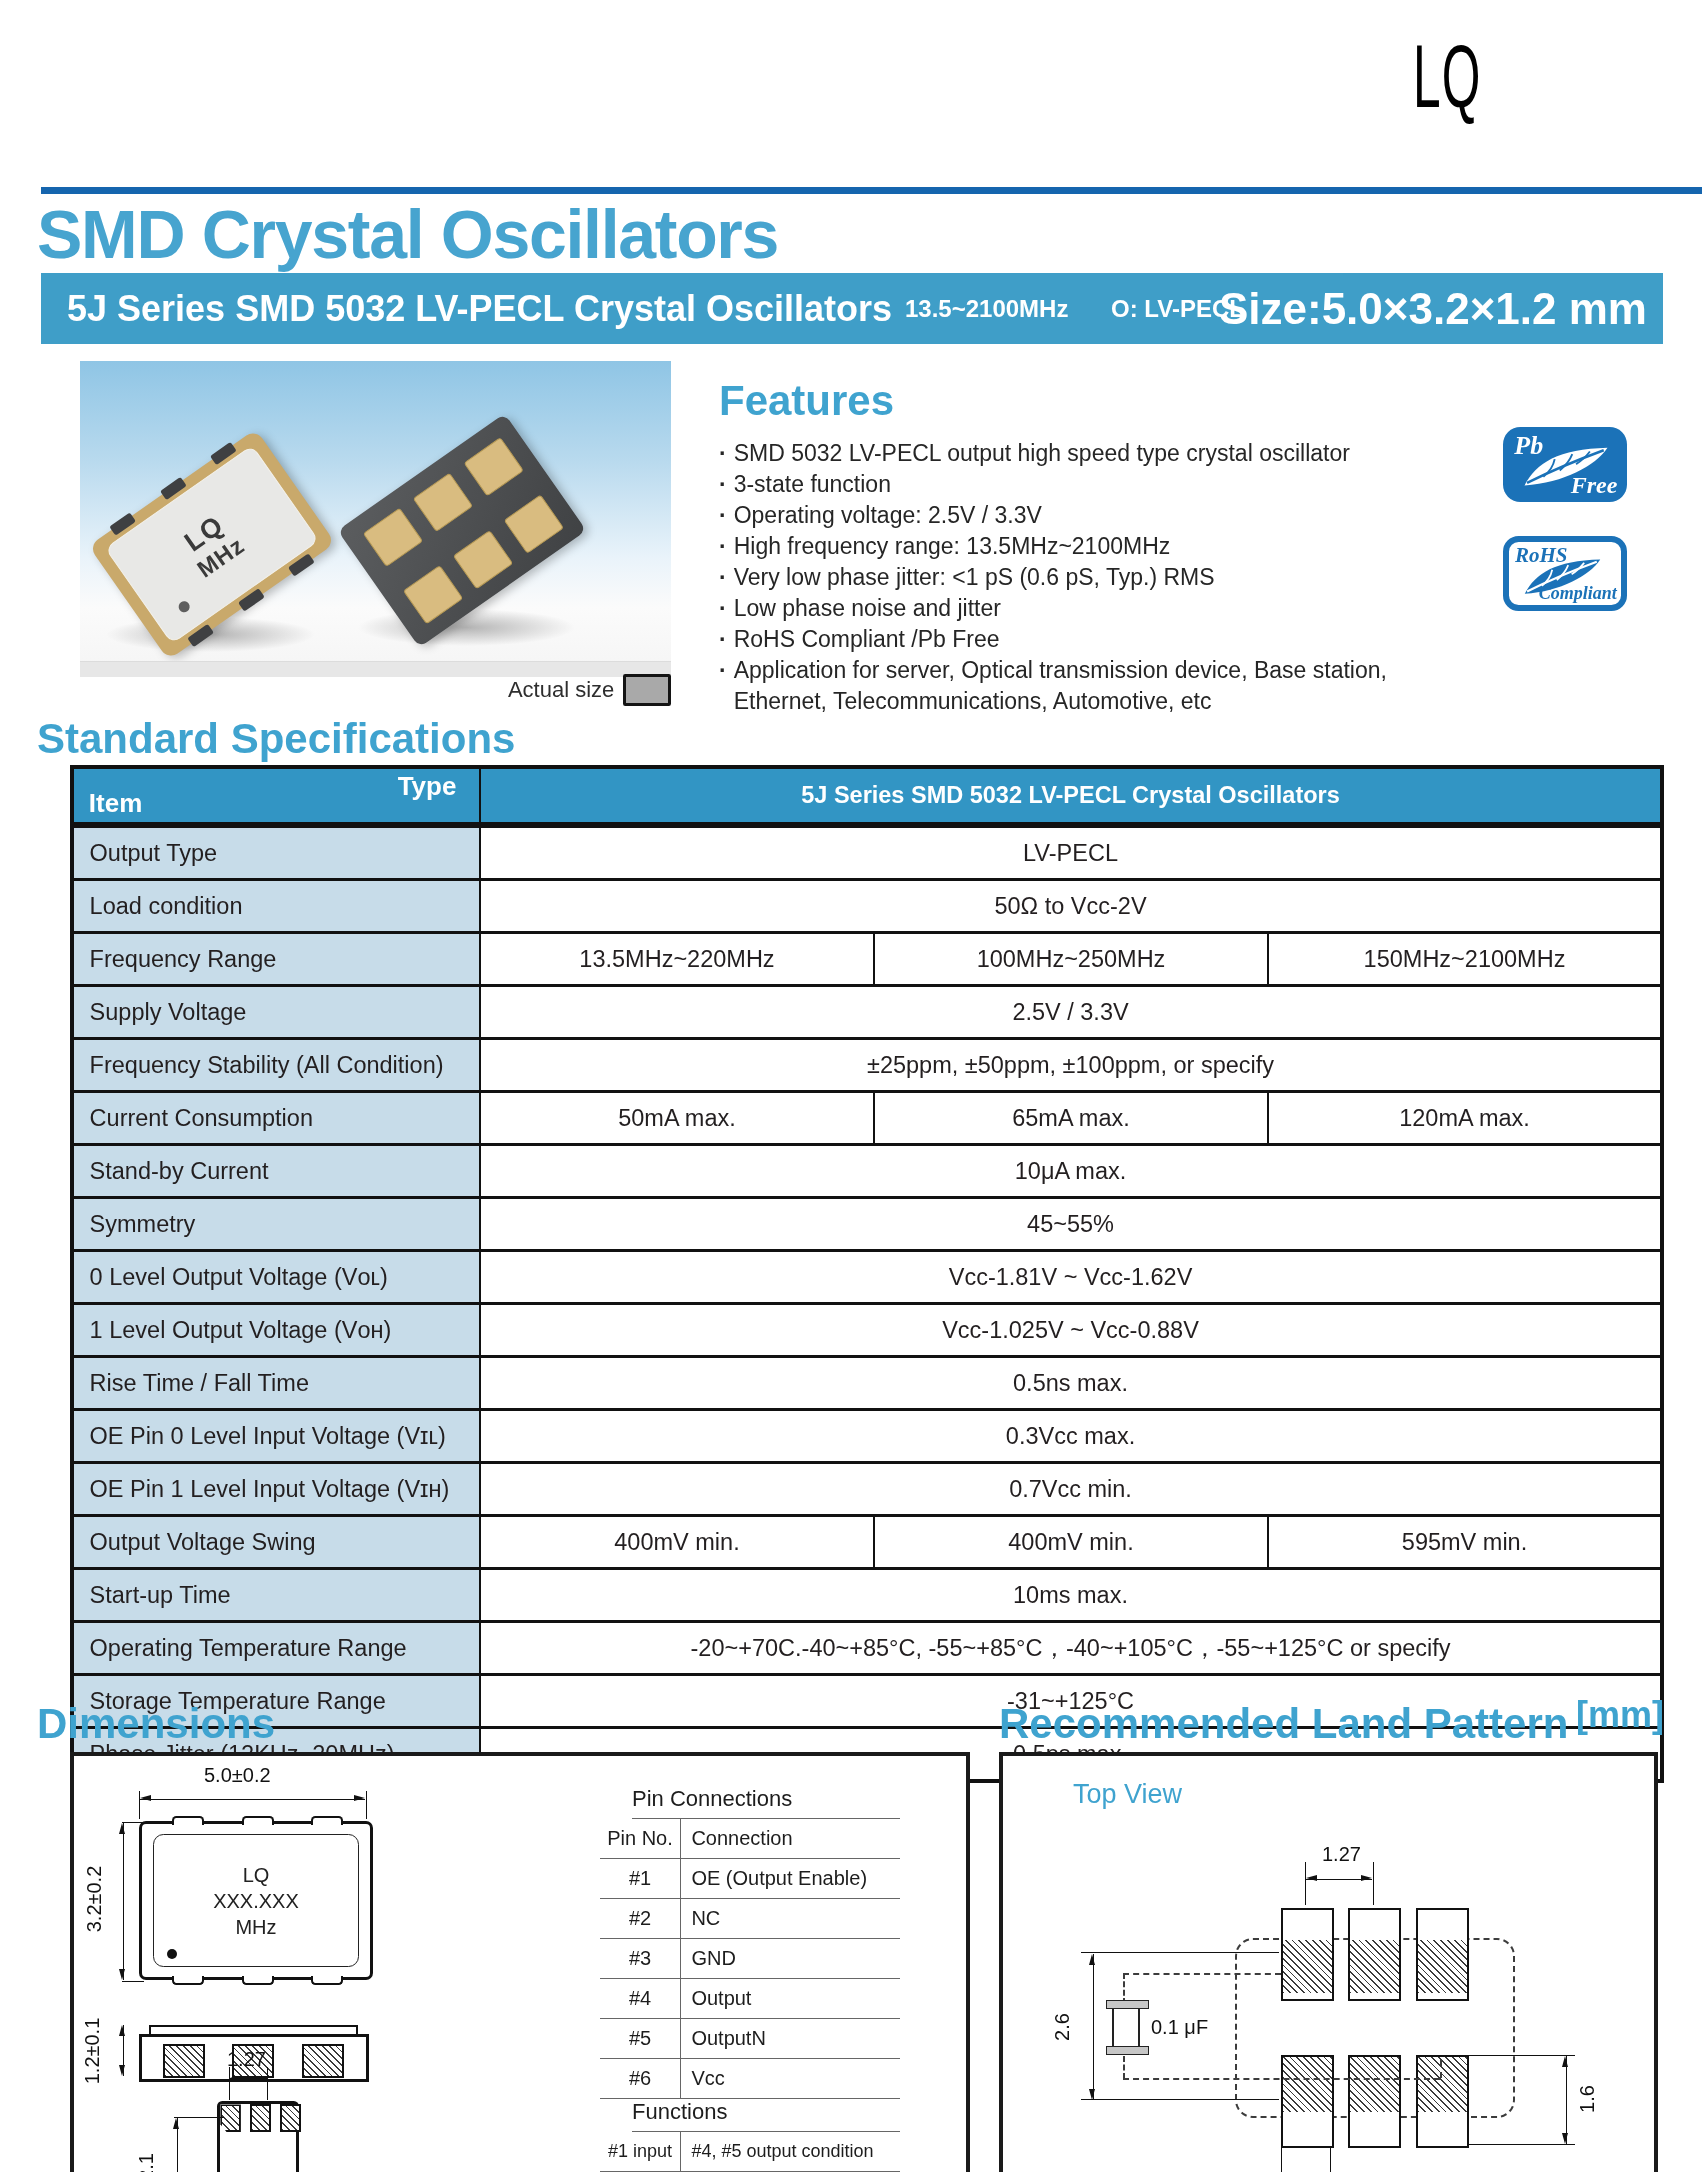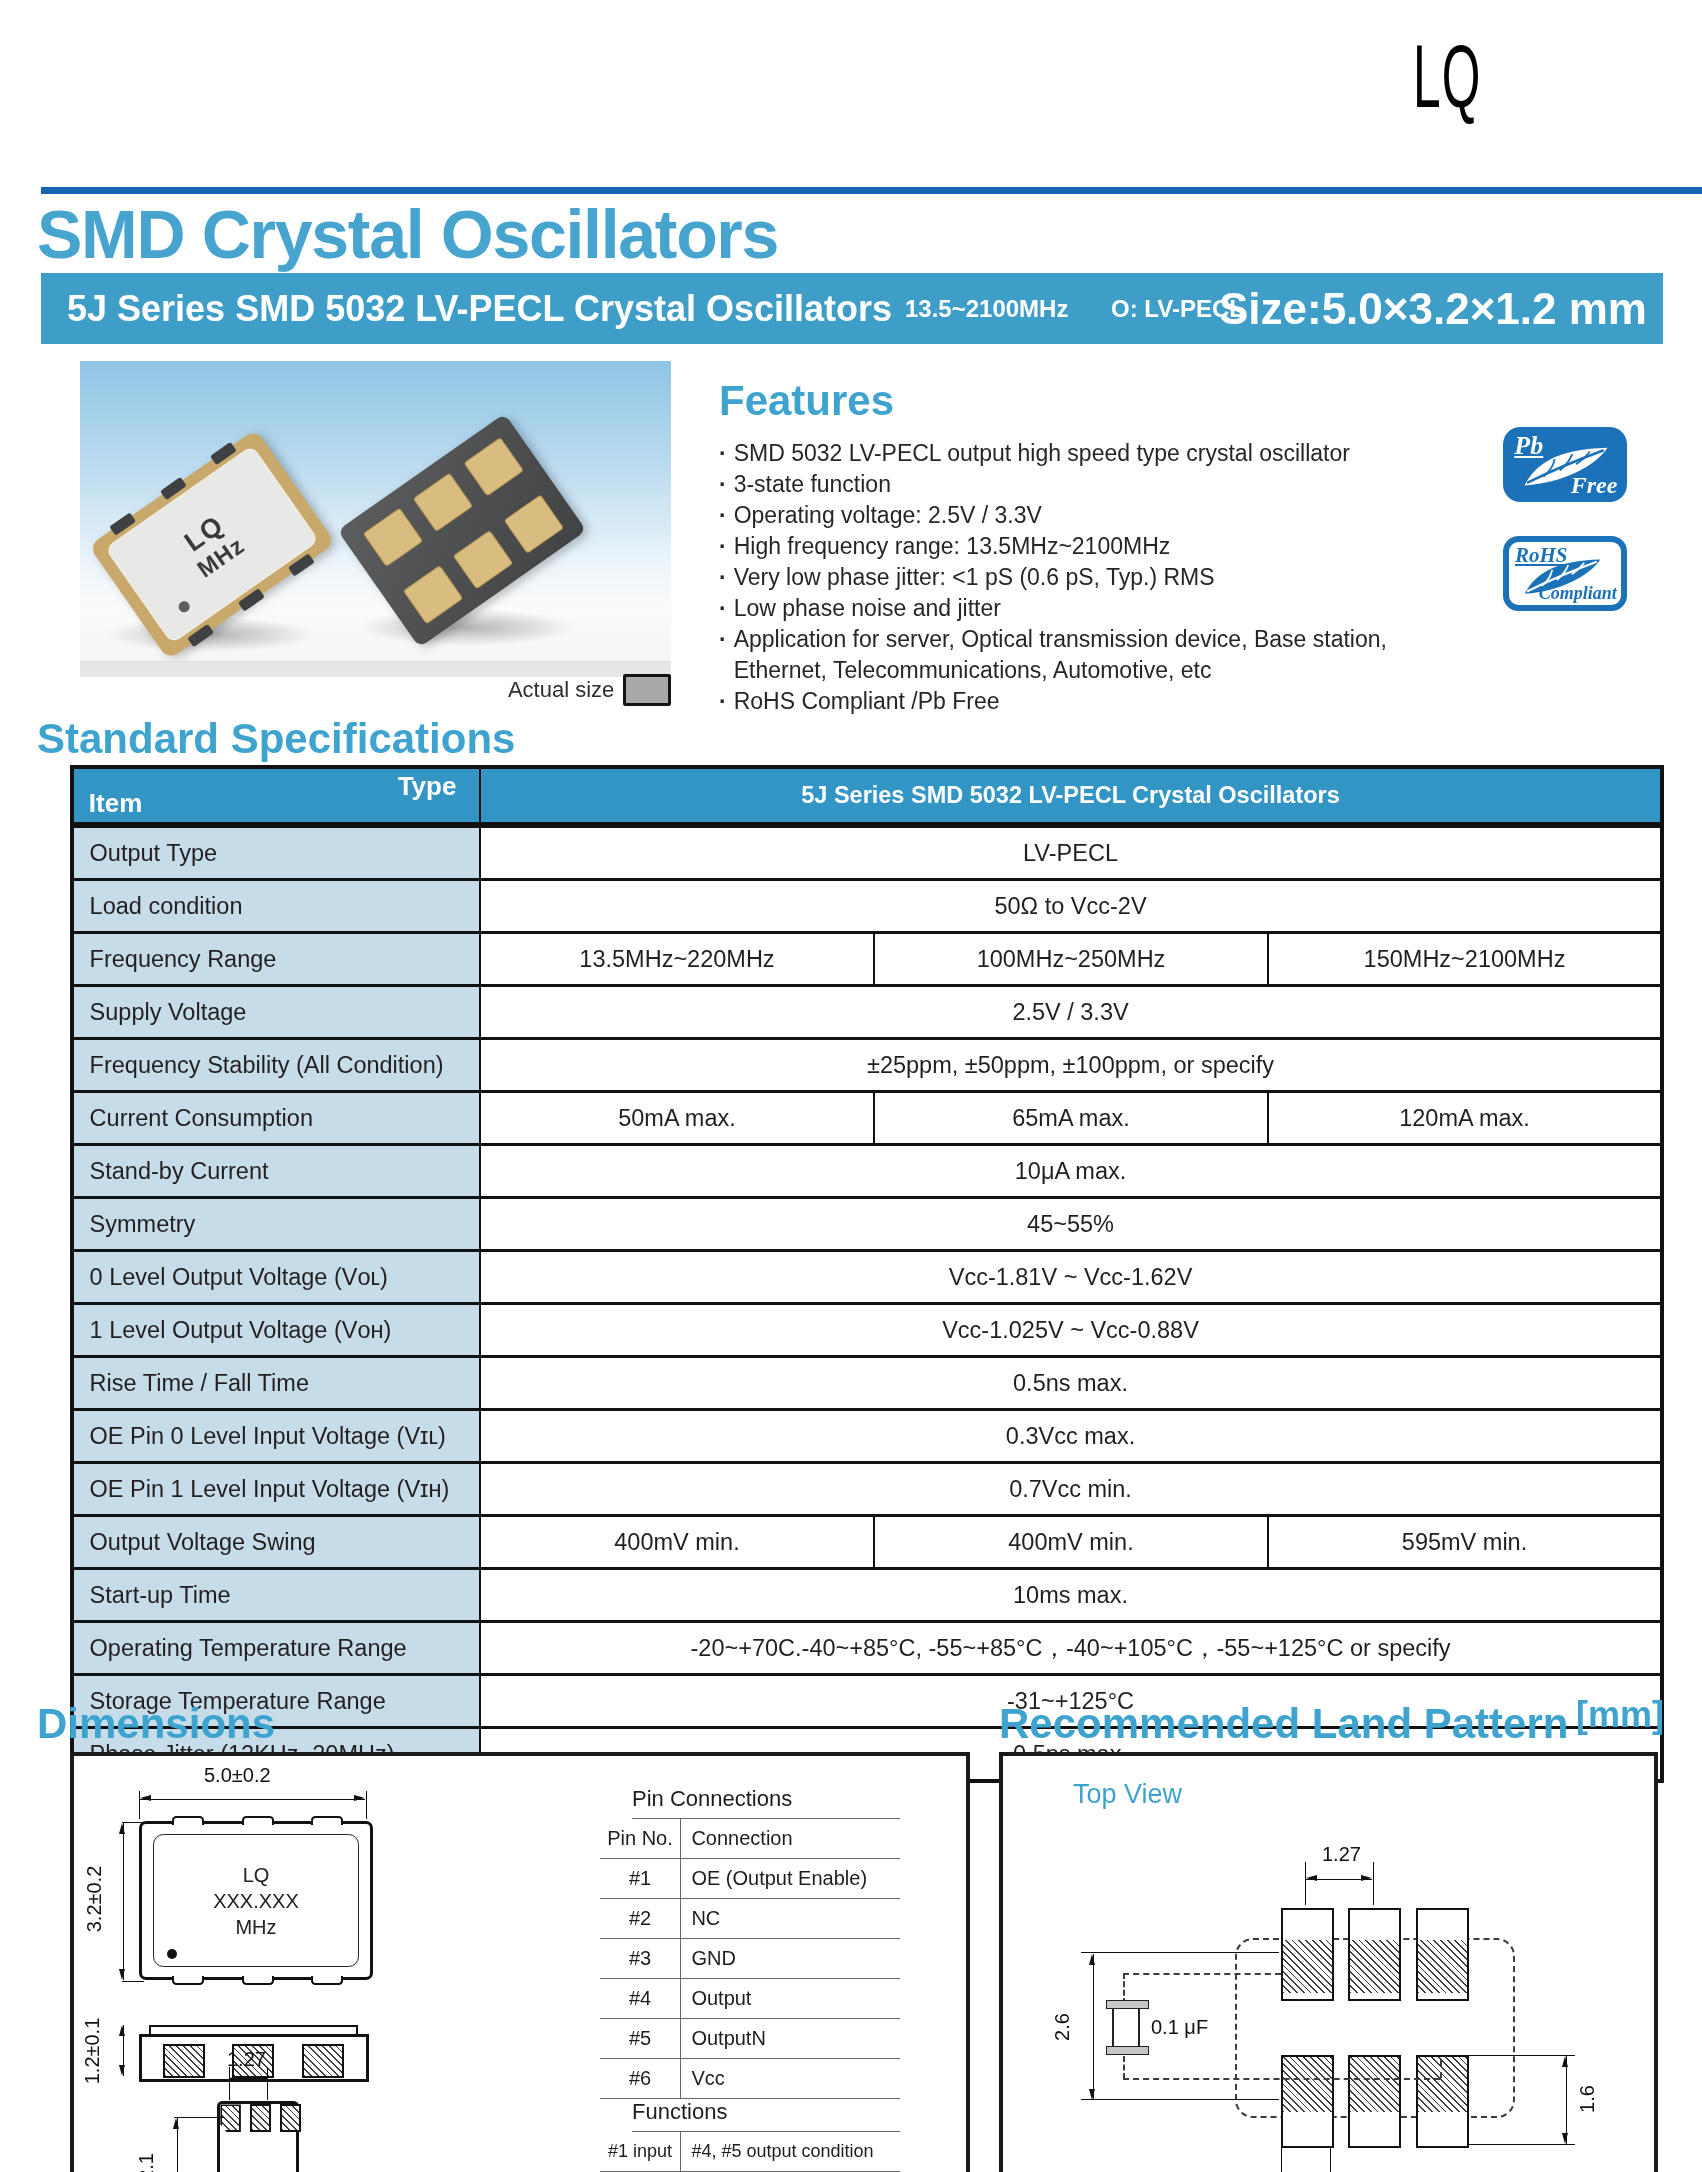--- a/index.html
+++ b/index.html
@@ -46,21 +46,21 @@
   .features-h{left:719px;top:377px;font-size:42px;font-weight:700;color:#3FA3CF;}
   .features{left:719px;top:438px;width:765px;}
   .features .fi{display:flex;font-size:23px;line-height:31px;color:#262626;}
   .features .fi::before{content:"·";font-weight:700;margin-right:7px;}
 
   
   .badge{width:124px;height:75px;border-radius:17.4px;}
   .badge-pb{left:1503px;top:427px;background:#1B72B8;color:#fff;}
   .badge-rohs{left:1503px;top:536px;background:#fff;border:6px solid #1B72B8;color:#1B72B8;
               width:112px;height:63px;border-radius:15.6px;}
-  .badge .tl{position:absolute;left:11.3px;top:3.5px;font-family:"Liberation Serif",serif;font-style:italic;font-weight:700;font-size:26px;text-decoration:underline;}
+  .badge .tl{position:absolute;left:11.3px;top:3.5px;font-family:"Liberation Serif",serif;font-style:italic;font-weight:700;font-size:26px;}
   .badge .br{position:absolute;right:9.6px;bottom:3.5px;font-family:"Liberation Serif",serif;font-style:italic;font-weight:700;font-size:24px;}
   .badge-rohs .tl{left:6px;top:0.9px;font-size:21px;}
   .badge-rohs .br{right:4.3px;bottom:0.9px;font-size:18px;}
   .leaf{position:absolute;left:18px;top:17.4px;width:90px;height:44px;}
   .badge-rohs .leaf{left:11.3px;top:14px;width:85px;height:40px;}
 
   
   .specs-h{left:37px;top:715px;font-size:42px;font-weight:700;color:#3FA3CF;}
   table.spec{position:absolute;left:70px;top:765px;width:1589px;border-collapse:collapse;table-layout:fixed;
              border:4.3px solid #111;}
@@ -192,24 +192,24 @@
     <div class="fi">
         <span>High frequency range: 13.5MHz~2100MHz</span>
       </div>
     <div class="fi">
         <span>Very low phase jitter: &lt;1 pS (0.6 pS, Typ.) RMS</span>
       </div>
     <div class="fi">
         <span>Low phase noise and jitter</span>
       </div>
     <div class="fi">
+        <span>RoHS Compliant /Pb Free</span>
+      </div>
+    <div class="fi">
         <span>Application for server, Optical transmission device, Base station, Ethernet, Telecommunications, Automotive, etc</span>
-      </div>
-    <div class="fi">
-        <span>RoHS Compliant /Pb Free</span>
       </div>
   </div>
 
   <div class="abs badge badge-pb">
     <span class="tl">Pb</span>
     <svg class="leaf" viewBox="0 0 140 70">
       <path d="M4 66 C 22 30 58 8 136 6 C 118 34 66 62 4 66 Z" fill="#ffffff"></path>
       <path d="M8 62 C 44 44 92 24 130 10" stroke="#1B72B8" stroke-width="4" fill="none"></path>
       <path d="M34 52 C 44 44 50 34 52 24" stroke="#1B72B8" stroke-width="3" fill="none"></path>
       <path d="M60 42 C 70 34 76 26 80 16" stroke="#1B72B8" stroke-width="3" fill="none"></path>

